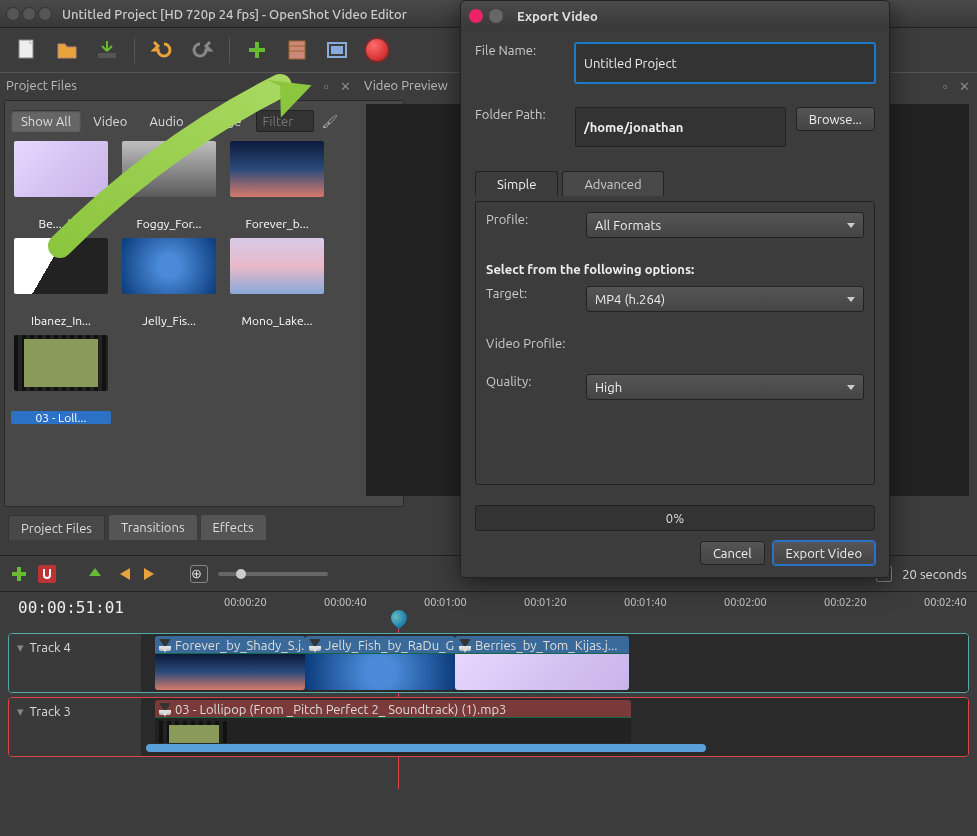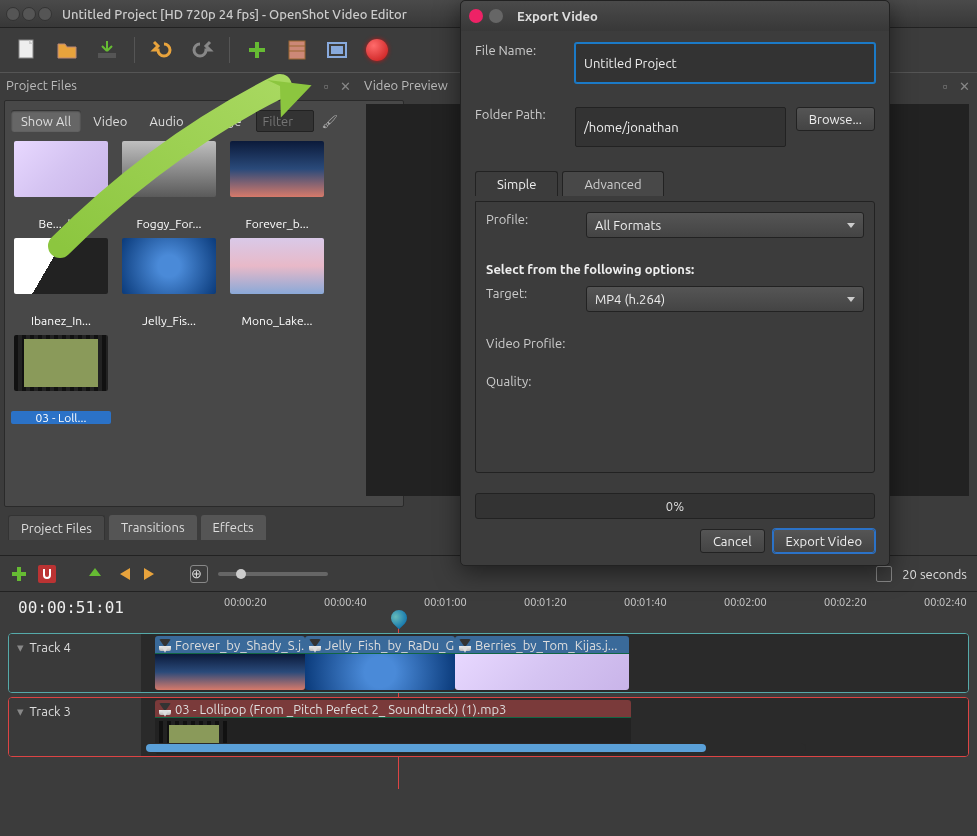--- a/index.html
+++ b/index.html
@@ -83,21 +83,21 @@
 
 .dialog { position: absolute; left: 460px; top: 0; width: 430px; background: #3c3c3c; border: 1px solid #222; box-shadow: 0 6px 24px rgba(0,0,0,.5); border-radius: 5px; }
 .dlg-title { height: 30px; background: linear-gradient(#4a4a4a,#383838); display:flex; align-items:center; padding:0 8px; gap:6px; border-radius:5px 5px 0 0;}
 .dlg-close { width:14px; height:14px; border-radius:50%; background:#e26; }
 .dlg-min { width:14px; height:14px; border-radius:50%; background:#666; }
 .dlg-body { padding: 12px 14px; }
 .frow { display:flex; align-items:flex-start; margin-bottom:24px; gap:10px; }
 .flabel { width: 90px; color:#ccc; }
 .finput { flex:1; background:#333; color:#eee; padding:4px 8px; border:1px solid #1b5a99; border-radius:2px; height:40px; }
 .finput.sel { border-color:#1b7ac7; box-shadow:0 0 0 1px #1b7ac7;}
-.finput.path { border-color:#222; }
+.finput.path { border-color:#222;font-weight:bold; }
 .fbtn { padding: 4px 12px; background: linear-gradient(#555,#444); border:1px solid #222; border-radius:3px; color:#eee; }
 .tabs2 { display:flex; gap:4px; margin:6px 0;}
 .tab2 { padding:5px 21px; border-radius:3px 3px 0 0; background:#484848; color:#ccc; border:1px solid #222; border-bottom:none;}
 .tab2.active { background:#3c3c3c; color:#eee; }
 .settings-box { border:1px solid #222; padding:10px; border-radius:0 3px 3px 3px; margin-top:-1px;}
 .section-h { font-weight:600; color:#eee; margin:6px 0 10px;}
 .dd { flex:1; background:linear-gradient(#555,#444); border:1px solid #222; border-radius:3px; height:26px; display:flex; align-items:center; padding:0 8px; justify-content:space-between; color:#eee;}
 .dd-arrow { border-left:4px solid transparent; border-right:4px solid transparent; border-top:5px solid #ccc; }
 .progress { height:26px; background:#333; border:1px solid #222; border-radius:3px; display:flex; align-items:center; justify-content:center; margin-top:20px;}
 .dlg-actions { display:flex; justify-content:flex-end; gap:8px; margin-top:10px;}
@@ -402,20 +402,24 @@
         <div class="dd">
             <span>MP4 (h.264)</span>
             <span class="dd-arrow"></span>
           </div>
       </div>
       <div class="frow">
         <div class="flabel">Video Profile:</div>
       </div>
       <div class="frow">
         <div class="flabel">Quality:</div>
+        <div class="dd">
+            <span>High</span>
+            <span class="dd-arrow"></span>
+          </div>
       </div>
       <div style="height:50px"></div>
     </div>
     <div class="progress">
         <span>0%</span>
       </div>
     <div class="dlg-actions">
       <button class="fbtn">Cancel</button>
       <button class="fbtn primary">Export Video</button>
     </div>

